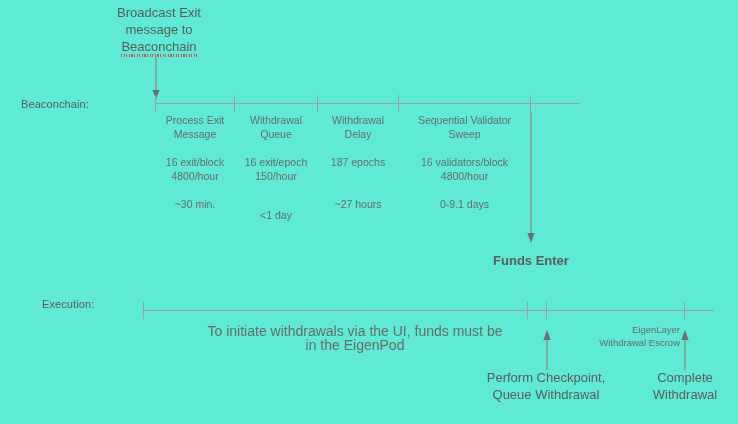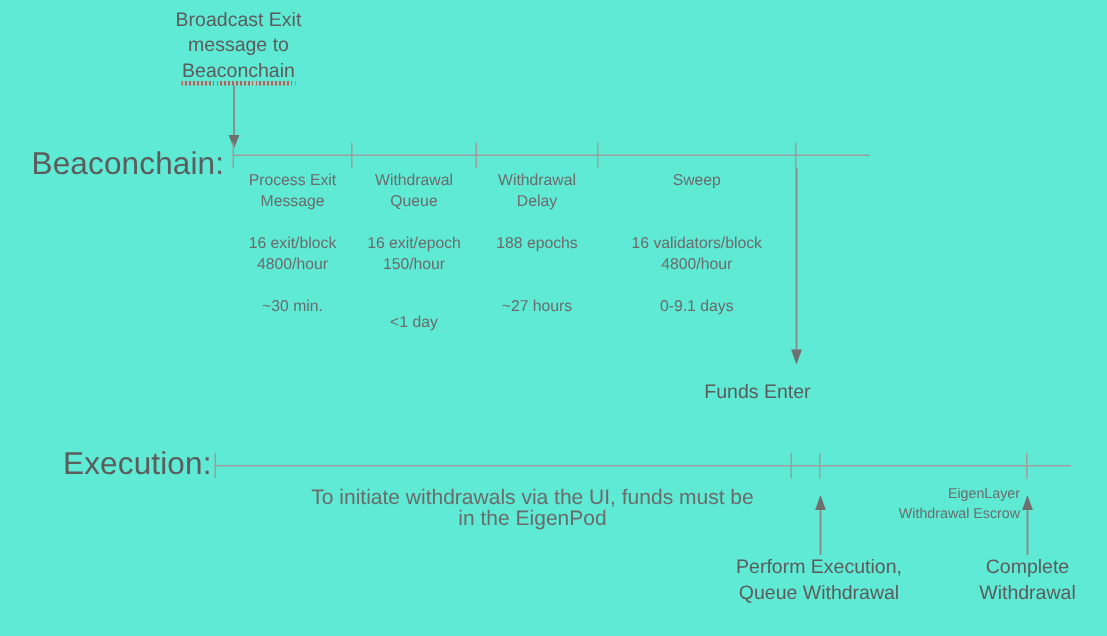--- a/index.html
+++ b/index.html
@@ -16,21 +16,21 @@
     position: relative;
     width: 738px;
     height: 424px;
     background: #5eead4;
     overflow: hidden;
   }
   .abs { position: absolute; }
 
   
   .lane-label {
-    font-size: 21px;
+    font-size: 11px;
     color: #5c5c5c;
     letter-spacing: .1px;
     white-space: nowrap;
   }
   .title-block {
     font-size: 13px;
     color: #5c5c5c;
     line-height: 17px;
     text-align: center;
     white-space: nowrap;
@@ -158,39 +158,40 @@
     <div>16 exit/epoch</div>
     <div>150/hour</div>
   </div>
   <div class="abs seg-time" style="left:231px; top:208px; width:90px;">&lt;1 day</div>
 
   <div class="abs seg-title" style="left:313px; top:113px; width:90px;">
     <div>Withdrawal</div>
     <div>Delay</div>
   </div>
   <div class="abs seg-rate" style="left:313px; top:155px; width:90px;">
-    <div>188 epochs</div>
+    <div>187 epochs</div>
   </div>
   <div class="abs seg-time" style="left:313px; top:197px; width:90px;">~27 hours</div>
 
   <div class="abs seg-title" style="left:399px; top:113px; width:131px;">
+    <div>Sequential Validator</div>
     <div>Sweep</div>
   </div>
   <div class="abs seg-rate" style="left:399px; top:155px; width:131px;">
     <div>16 validators/block</div>
     <div>4800/hour</div>
   </div>
   <div class="abs seg-time" style="left:399px; top:197px; width:131px;">0-9.1 days</div>
 
   <svg class="abs arrow" style="left:523px; top:112px;" width="16" height="132" viewBox="0 0 16 132">
     <line x1="8" y1="0" x2="8" y2="124" stroke="#8d8d8d" stroke-width="1.3"></line>
     <polygon points="8,131 4.4,121 11.6,121" fill="#6f6f6f"></polygon>
   </svg>
 
-  <div class="abs milestone" style="left:430px; top:252px; width:150px;">
+  <div class="abs milestone" style="left:456px; top:252px; width:150px;font-weight:bold;">
     <div>Funds Enter</div>
   </div>
 
   <div class="abs lane-label" style="left:42px; top:298px;">Execution:</div>
 
   <div class="abs axis" style="left:143px; top:310px; width:571px;"></div>
 
   <div class="abs tick" style="left:143px; top:302px; height:17px;"></div>
   <div class="abs tick" style="left:527px; top:302px; height:17px;"></div>
   <div class="abs tick" style="left:546px; top:302px; height:17px;"></div>
@@ -210,21 +211,21 @@
     <line x1="8" y1="40" x2="8" y2="6" stroke="#8d8d8d" stroke-width="1.3"></line>
     <polygon points="8,0 4.4,10 11.6,10" fill="#6f6f6f"></polygon>
   </svg>
 
   <svg class="abs arrow" style="left:677px; top:330px;" width="16" height="40" viewBox="0 0 16 40">
     <line x1="8" y1="40" x2="8" y2="6" stroke="#8d8d8d" stroke-width="1.3"></line>
     <polygon points="8,0 4.4,10 11.6,10" fill="#6f6f6f"></polygon>
   </svg>
 
   <div class="abs bottom-label" style="left:466px; top:369px; width:160px;">
-    <div>Perform Execution,</div>
+    <div>Perform Checkpoint,</div>
     <div>Queue Withdrawal</div>
   </div>
 
   <div class="abs bottom-label" style="left:632px; top:369px; width:106px;">
     <div>Complete</div>
     <div>Withdrawal</div>
   </div>
 
 </div>
 

